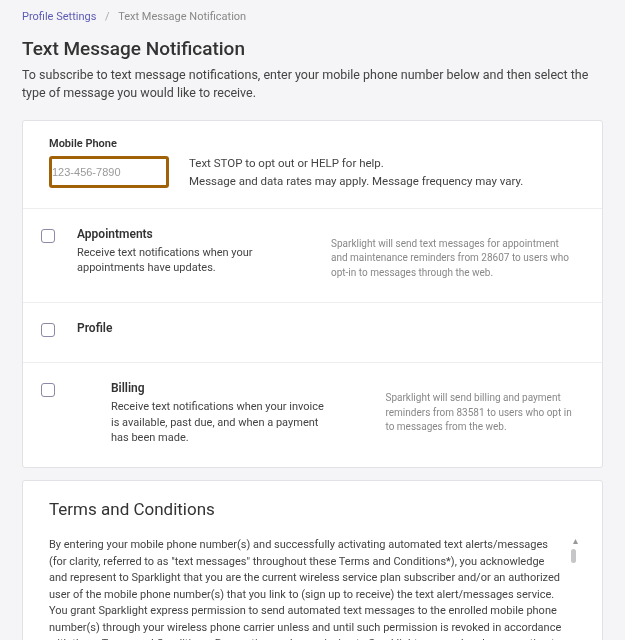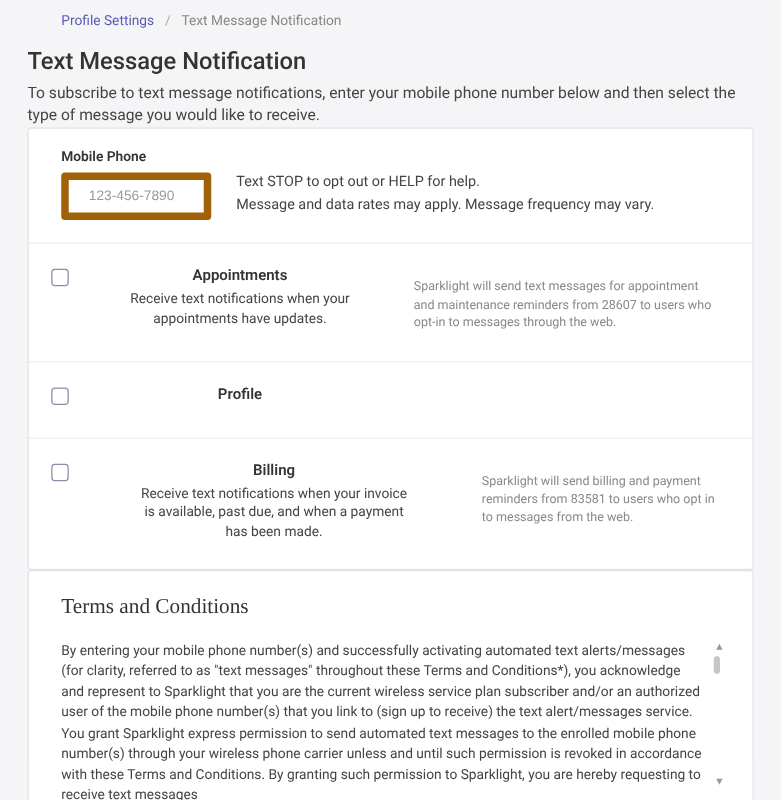--- a/index.html
+++ b/index.html
@@ -11,59 +11,59 @@
     font-size: 13px;
   }
   .page {
     padding: 8px 22px 22px 22px;
     width: 625px;
   }
   .breadcrumb {
     font-size: 11px;
     color: #888;
     padding: 2px 0 14px 0;
-    margin-left: 27px;
   }
   .breadcrumb a { color: #5c5bb5; text-decoration: none; }
   .breadcrumb .sep { margin: 0 6px; color: #aaa; }
   h1.page-title {
     font-size: 19px;
     font-weight: 500;
     margin: 0 0 6px 0;
     color: #333;
   }
   .page-sub {
     font-size: 12.5px;
     color: #444;
     line-height: 1.45;
+    margin-bottom: 18px;
   }
   .card {
     background: #fff;
     border: 1px solid #e2e2e6;
     border-radius: 3px;
-    margin-bottom: 0;
+    margin-bottom: 12px;
   }
   .phone-row {
     padding: 16px 26px 18px 26px;
     border-bottom: 1px solid #eceef0;
     display: flex;
     align-items: flex-start;
     gap: 20px;
   }
   .phone-label {
     font-size: 11px;
     font-weight: 600;
     color: #333;
     margin-bottom: 6px;
     display: block;
   }
   .phone-input {
     width: 120px;
-    padding: 7px 16px;
-    border: 6px solid #a16207;
+    padding: 7px 0;
+    border: 3px solid #a16207;
     border-radius: 3px;
     font-size: 11px;
     color: #444;
   }
   .phone-input::placeholder { color: #9a9a9a; }
   .phone-help {
     font-size: 11.5px;
     color: #444;
     line-height: 1.5;
     padding-top: 18px;
@@ -85,21 +85,20 @@
     border: 1.5px solid #8b8aa8;
     border-radius: 3px;
     display: inline-block;
     background: #fff;
     cursor: pointer;
   }
   .opt-main {
     flex: 1 1 260px;
     max-width: 240px;
     padding-right: 10px;
-    text-align: center;
   }
   .opt-title {
     font-size: 12px;
     font-weight: 600;
     color: #333;
     margin-bottom: 4px;
   }
   .opt-desc {
     font-size: 11px;
     color: #444;
@@ -111,21 +110,20 @@
     color: #888;
     line-height: 1.45;
     padding-top: 10px;
   }
   .terms-card { padding: 18px 26px 22px 26px; }
   .terms-title {
     font-size: 17px;
     font-weight: 400;
     color: #333;
     margin: 0 0 18px 0;
-    font-family: Liberation Serif, serif;
   }
   .terms-scroll {
     position: relative;
     padding-right: 14px;
   }
   .terms-scroll::before {
     content: "▴";
     position: absolute;
     right: -2px; top: -2px;
     font-size: 10px;

